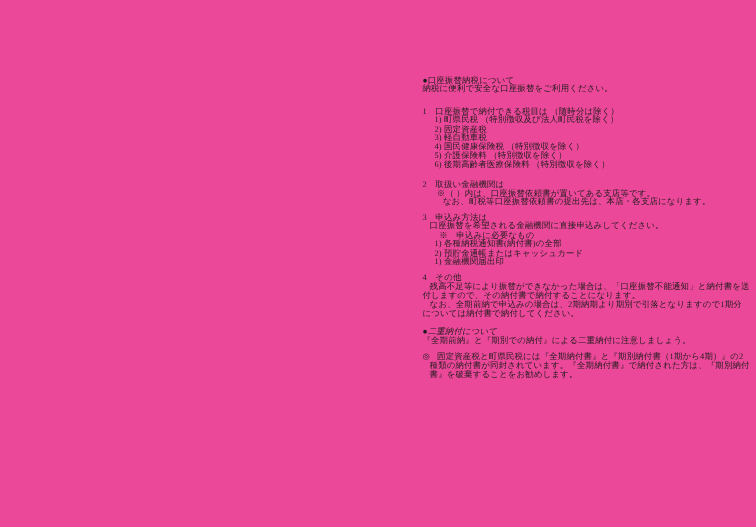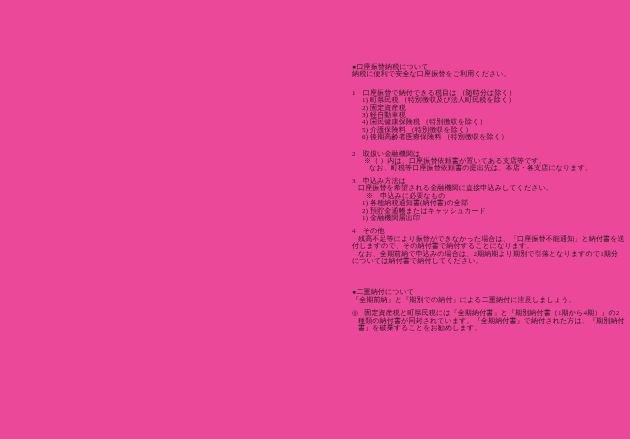--- a/index.html
+++ b/index.html
@@ -27,21 +27,21 @@
     width: 256px;
     font-size: 7px;
     line-height: 7.4px;
     letter-spacing: 0.15px;
   }
   .line { white-space: nowrap; }
   .head { font-weight: normal; }
   
   .mt5  { margin-top: 5px; }
   .mt6  { margin-top: 6px; }
-  .mt8  { margin-top: 24px; }
+  .mt8  { margin-top: 8px; font-style: italic; }
   .mt9  { margin-top: 9px; }
   .mt11 { margin-top: 11px; }
   .mt44 { }
   
   .ind6  { padding-left: 6px; }
   .ind10 { padding-left: 10px; }
   .ind12 { padding-left: 12px; }
   .ind14 { padding-left: 14px; }
   .ind17 { padding-left: 17px; }
   .marker { margin-right: 6px; }

